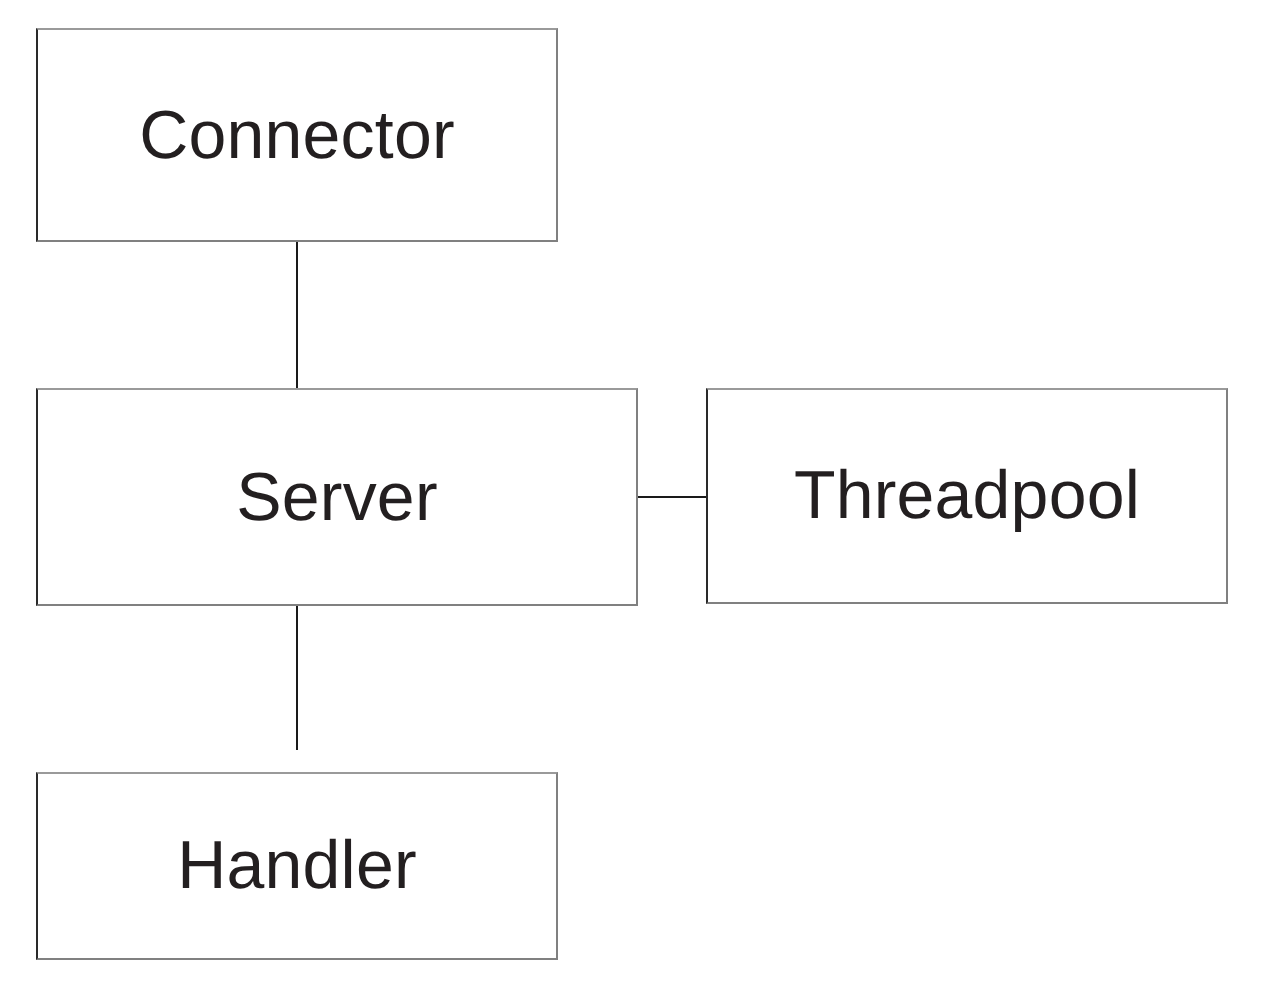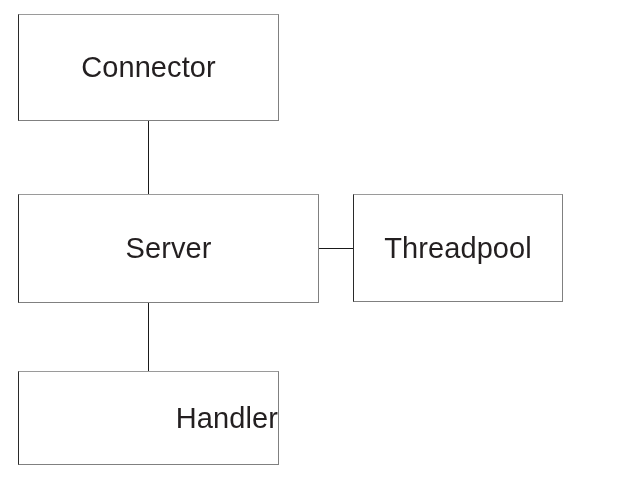--- a/index.html
+++ b/index.html
@@ -24,39 +24,39 @@
     background: #ffffff;
     border: 1px solid #808080;
     border-left-color: #2a2a2a;
     border-top-color: #9a9a9a;
     display: flex;
     align-items: center;
     justify-content: center;
   }
   .node-label {
     font-family: "Liberation Sans", "DejaVu Sans", sans-serif;
-    font-size: 29px;
+    font-size: 34px;
     line-height: 1;
     color: #231f20;
     letter-spacing: 0.1px;
     white-space: nowrap;
     user-select: none;
   }
   .edge-line {
     position: absolute;
     background: #1a1a1a;
   }
   .edge-vertical { width: 1px; }
   .edge-horizontal { height: 1px; }
 
   
   #node-connector { left: 18px;  top: 14px;  width: 261px; height: 107px; }
   #node-server    { left: 18px;  top: 194px; width: 301px; height: 109px; }
-  #node-threadpool{ left: 353px; top: 194px; width: 210px; height: 108px; }
-  #node-handler   { left: 18px;  top: 371px; width: 261px; height: 94px; justify-content: flex-end; }
+  #node-threadpool{ left: 353px; top: 194px; width: 261px; height: 108px; }
+  #node-handler   { left: 18px;  top: 386px; width: 261px; height: 94px; }
 
   
   #edge-connector-server  { left: 148px; top: 121px; height: 73px; }
   #edge-server-handler    { left: 148px; top: 303px; height: 72px; }
   #edge-server-threadpool { left: 279px; top: 248px; width: 74px; }
 </style>
 </head>
 <body>
 
 <div id="diagram-canvas">

